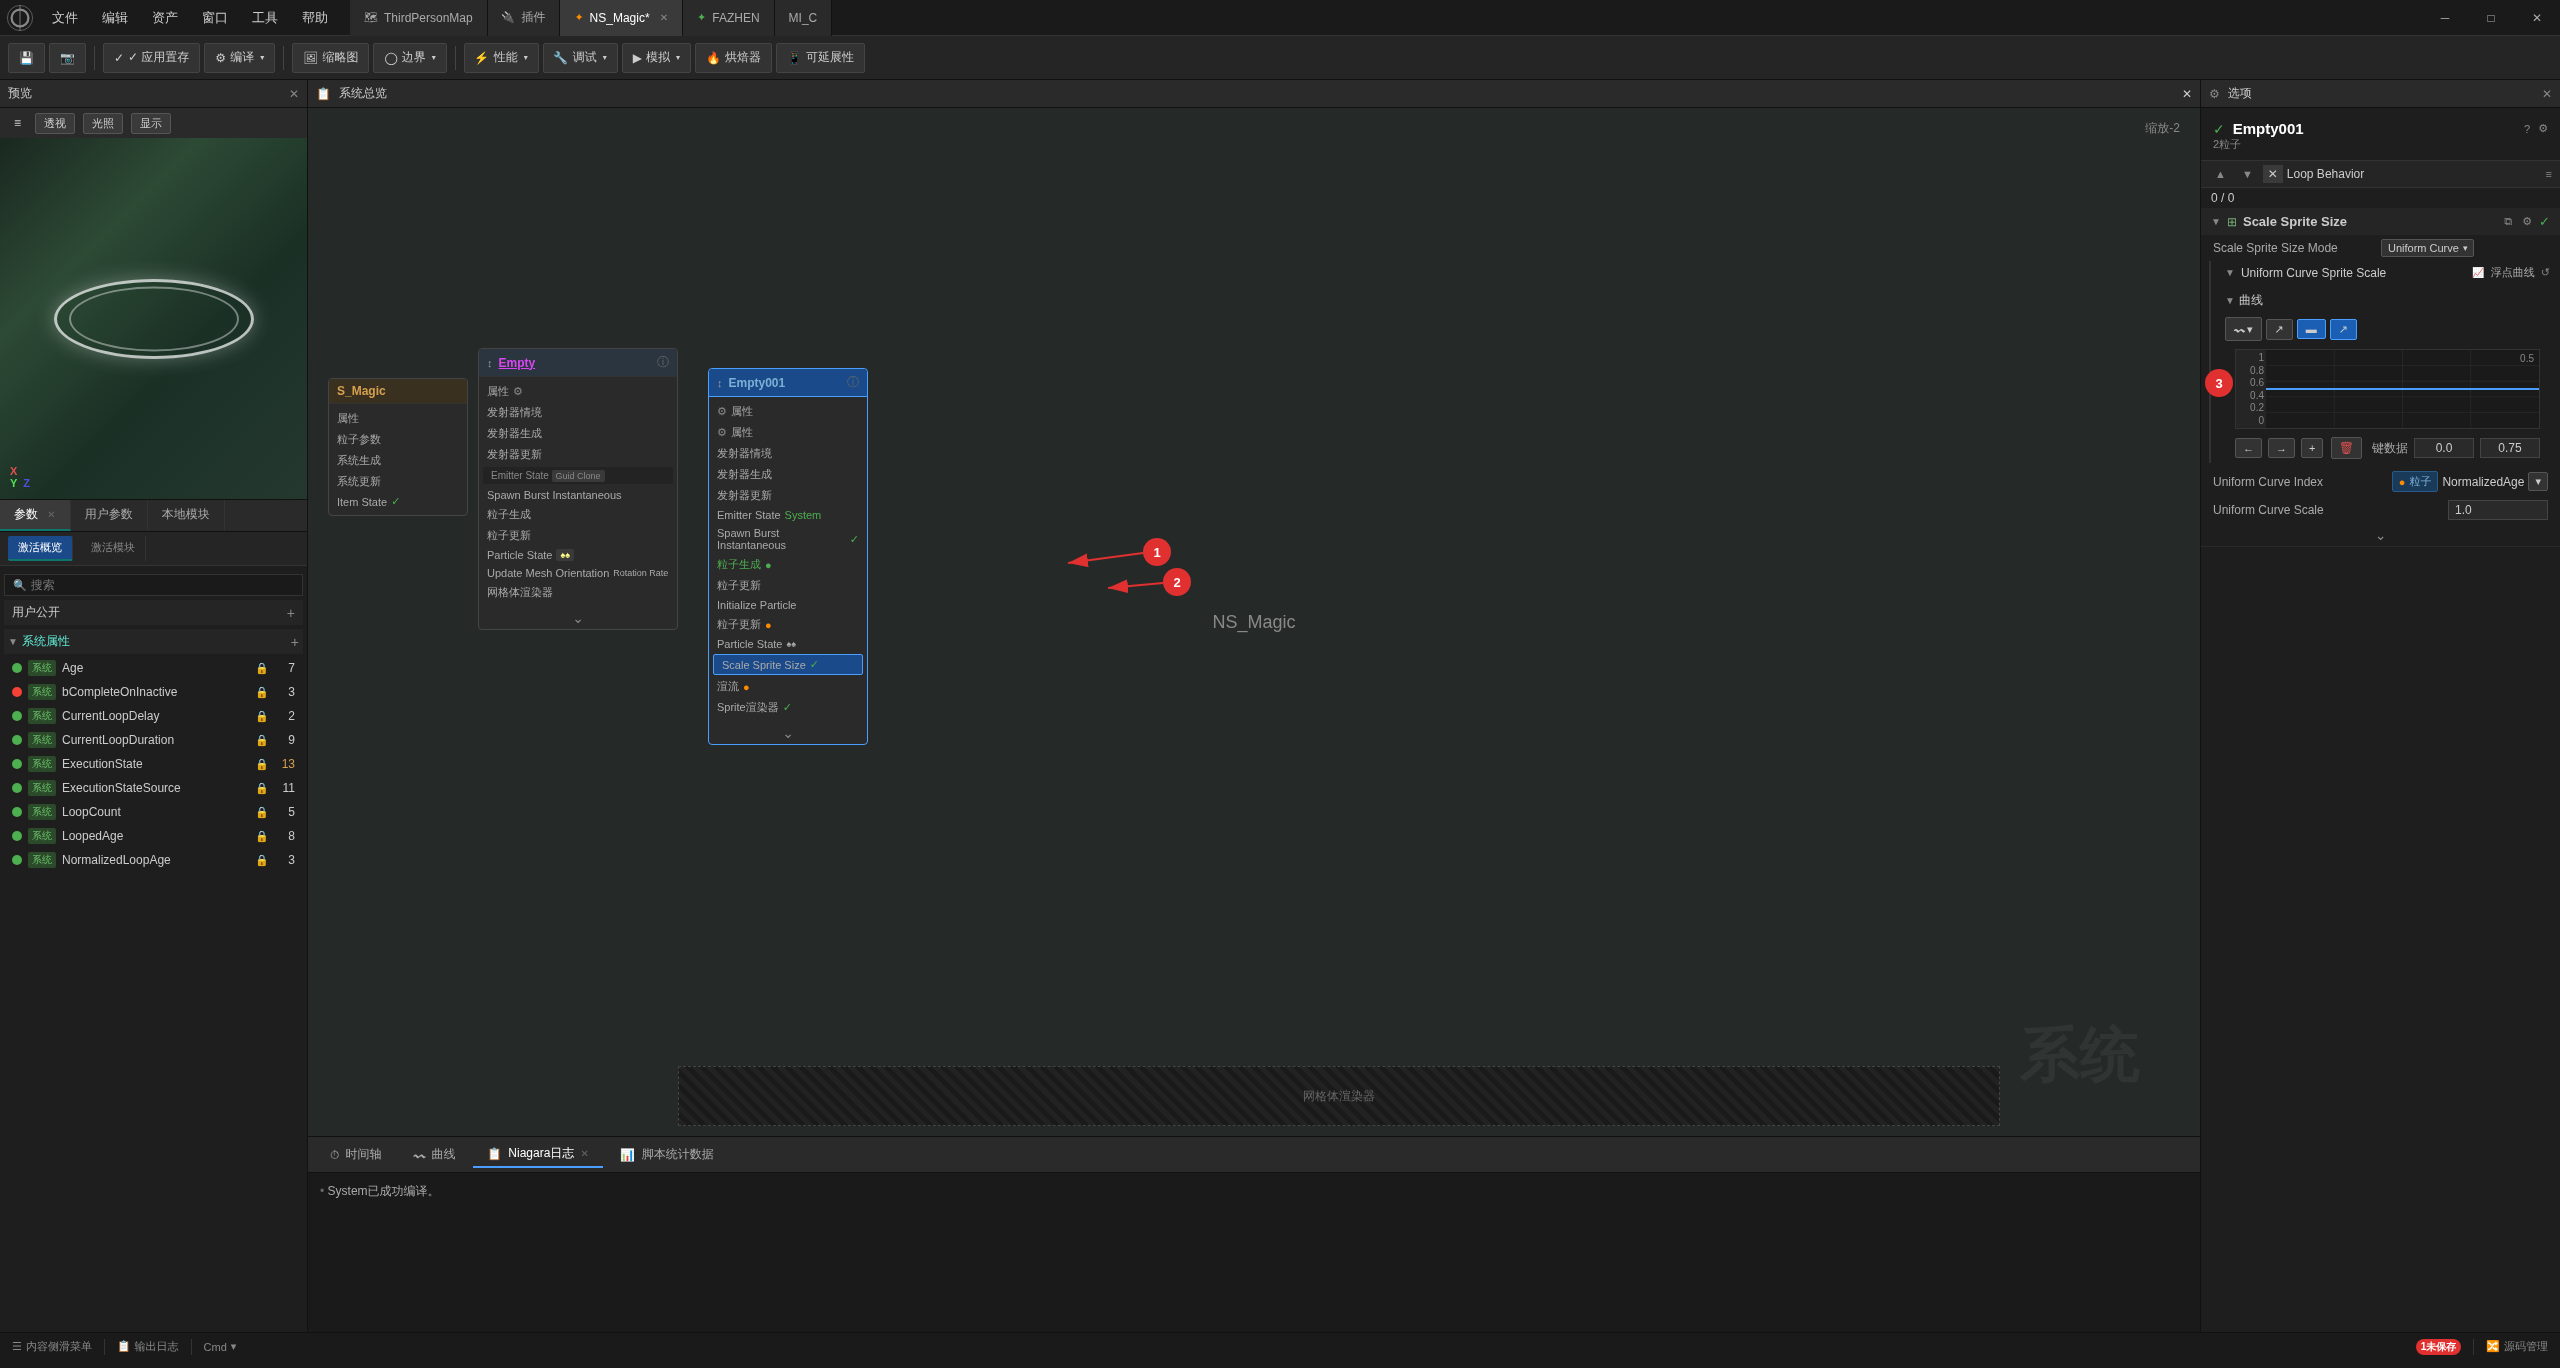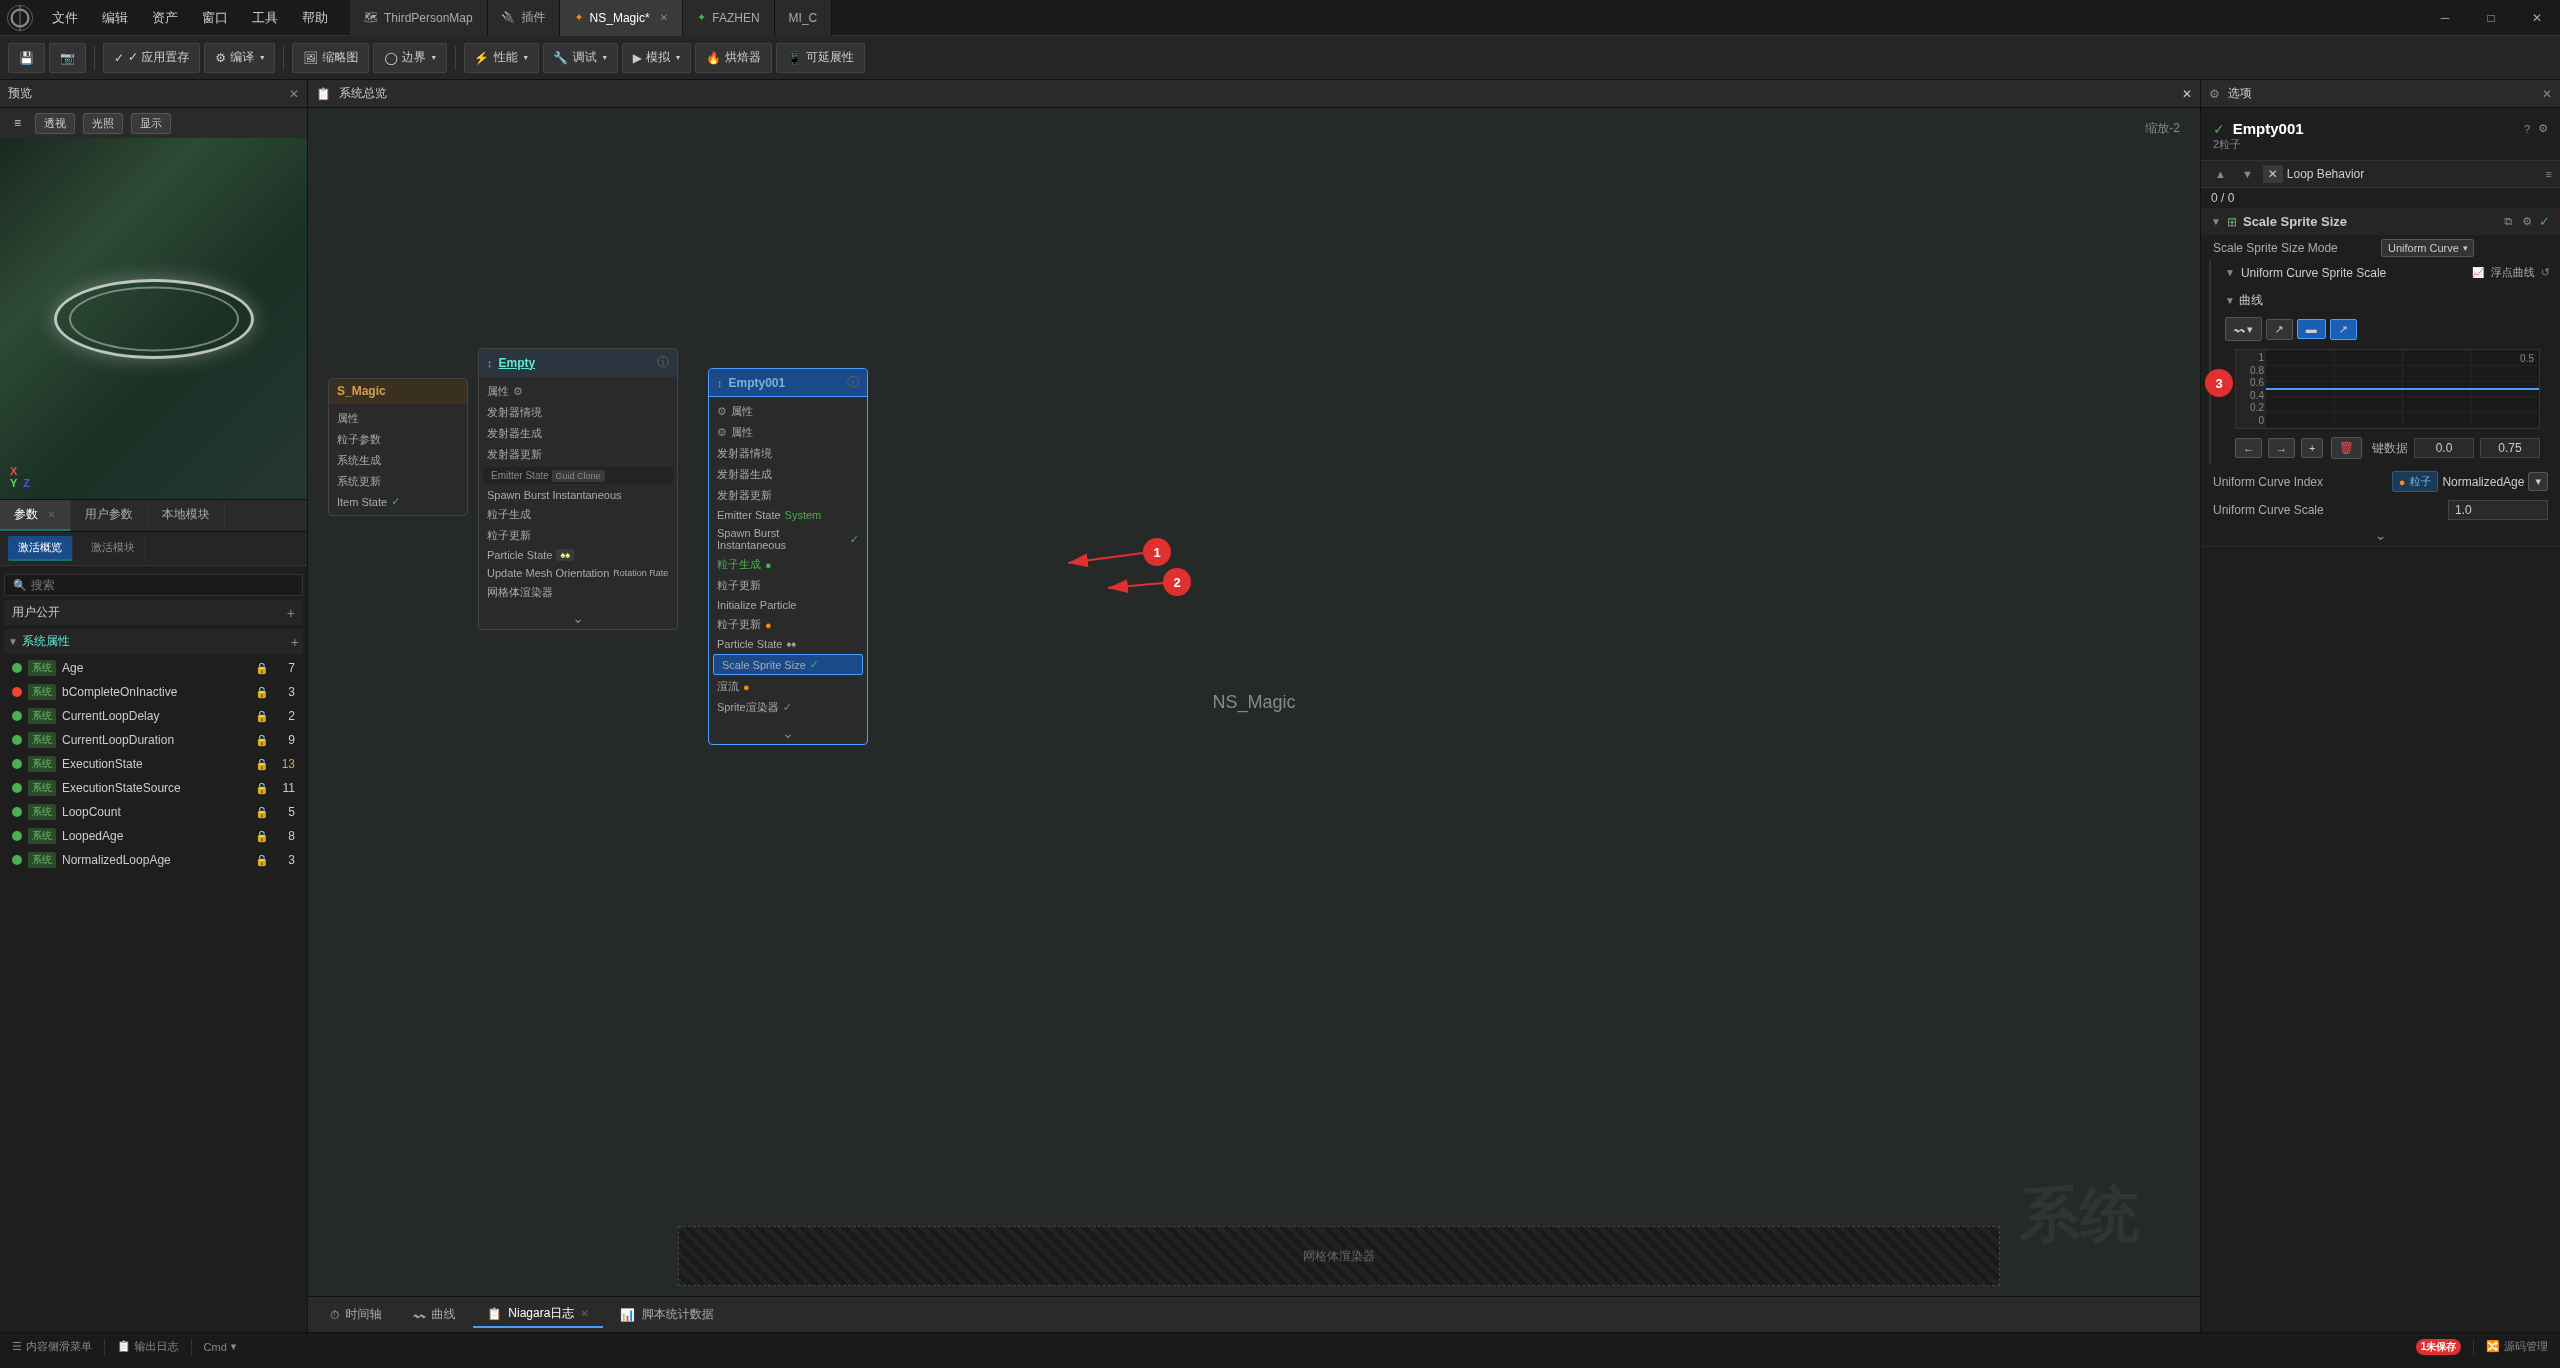--- a/index.html
+++ b/index.html
@@ -103,21 +103,21 @@
     .expand-btn { color: #888; font-size: 14px; cursor: pointer; }
     
     
     #s-magic-node { top: 270px; left: 20px; width: 100px; }
     #s-magic-node .node-header { background: #3a3020; }
     #s-magic-node .node-title { color: #d4a050; }
     
     
     #empty-node { top: 240px; left: 170px; width: 200px; }
     #empty-node .node-header { background: #2a3540; }
-    #empty-node .node-title { color: #5eead4; text-decoration: underline; }
+    #empty-node .node-title { color: #d946ef; text-decoration: underline; }
     
     
     #empty001-node { top: 260px; left: 400px; width: 160px; }
     #empty001-node .node-header { background: #2a3540; }
     #empty001-node .node-title { color: #7ab0d4; }
     
     
     .disabled-area { position: absolute; bottom: 10px; left: 370px; right: 200px; background: repeating-linear-gradient(45deg, #222 0, #222 5px, #1a1a1a 5px, #1a1a1a 10px); height: 60px; border: 1px dashed #444; display: flex; align-items: center; justify-content: center; }
     .disabled-label { color: #666; font-size: 12px; }
 
@@ -586,20 +586,23 @@
         <span>📋</span>
         <span>Niagara日志</span>
         <span class="tab-close">✕</span>
       </div>
       <div class="bottom-tab">
         <span>📊</span>
         <span>脚本统计数据</span>
       </div>
     </div>
 
+    <div id="log-panel">
+      <div class="log-item">System已成功编译。</div>
+    </div>
   </div>
 
   <div id="right-panel">
     <div id="right-header">
       <span style="color:#888;font-size:12px;">⚙</span>
       <span>选项</span>
       <div class="close-btn">✕</div>
     </div>
     <div id="options-content">
 

